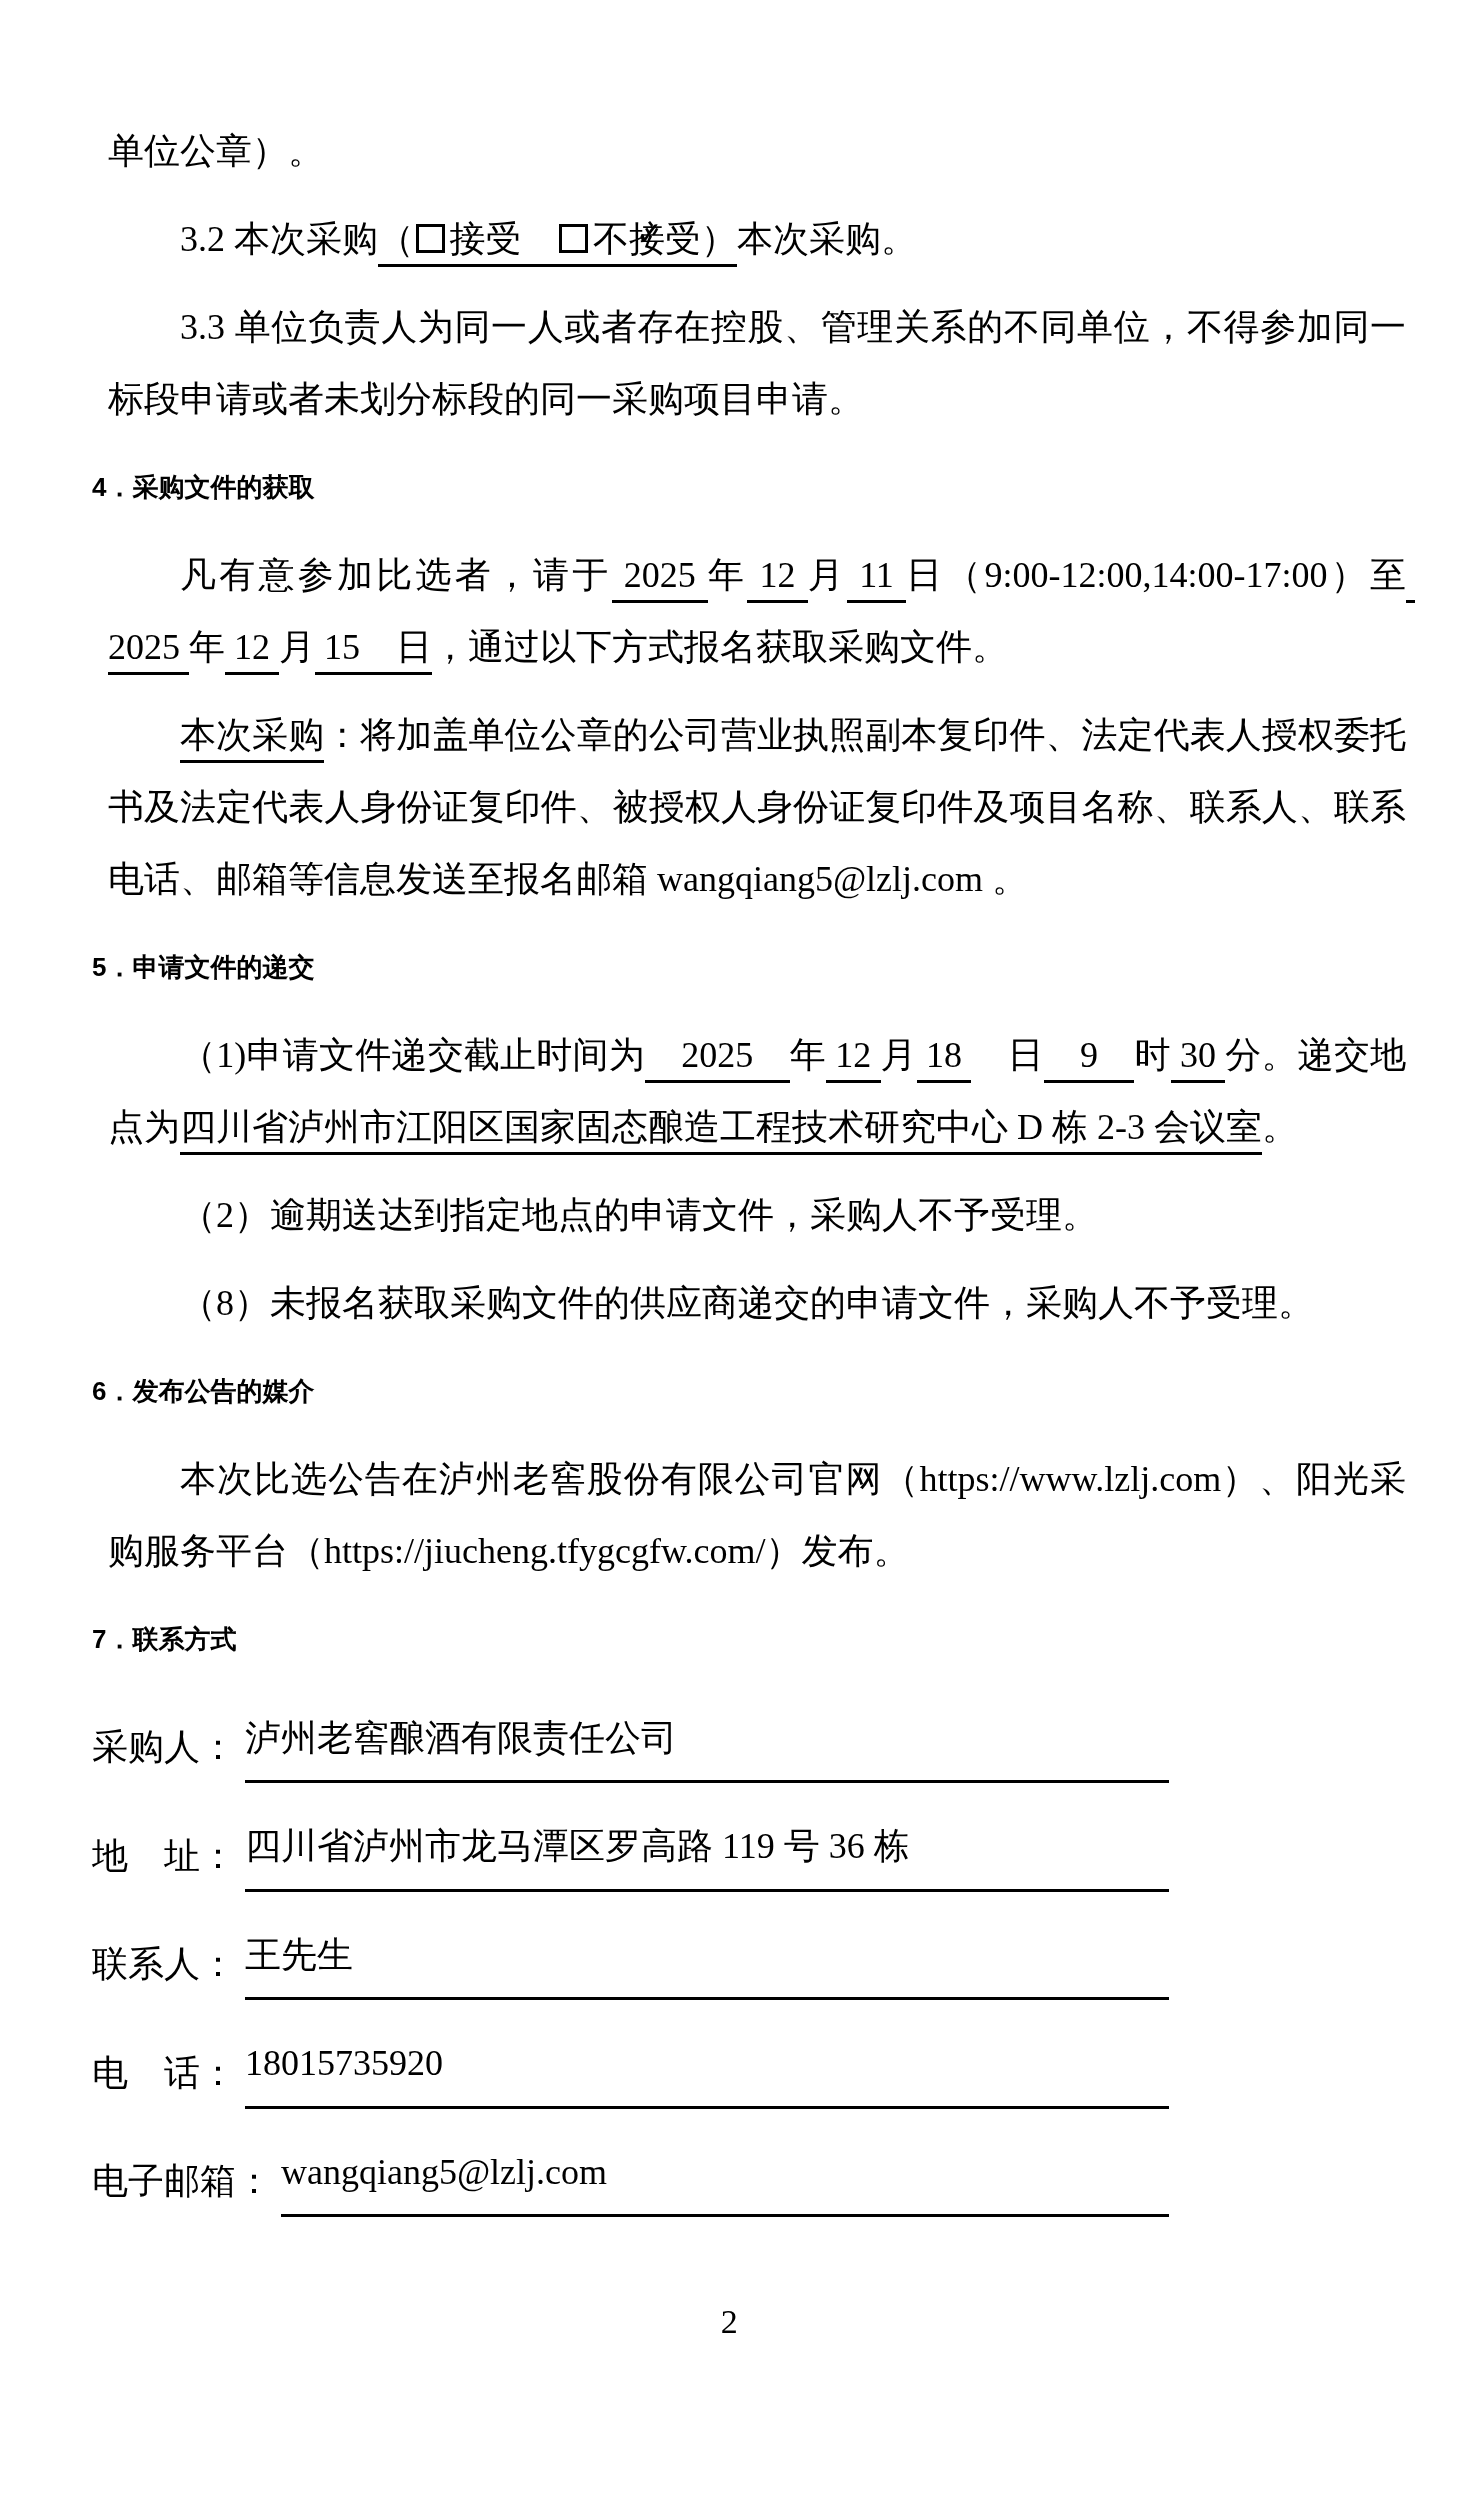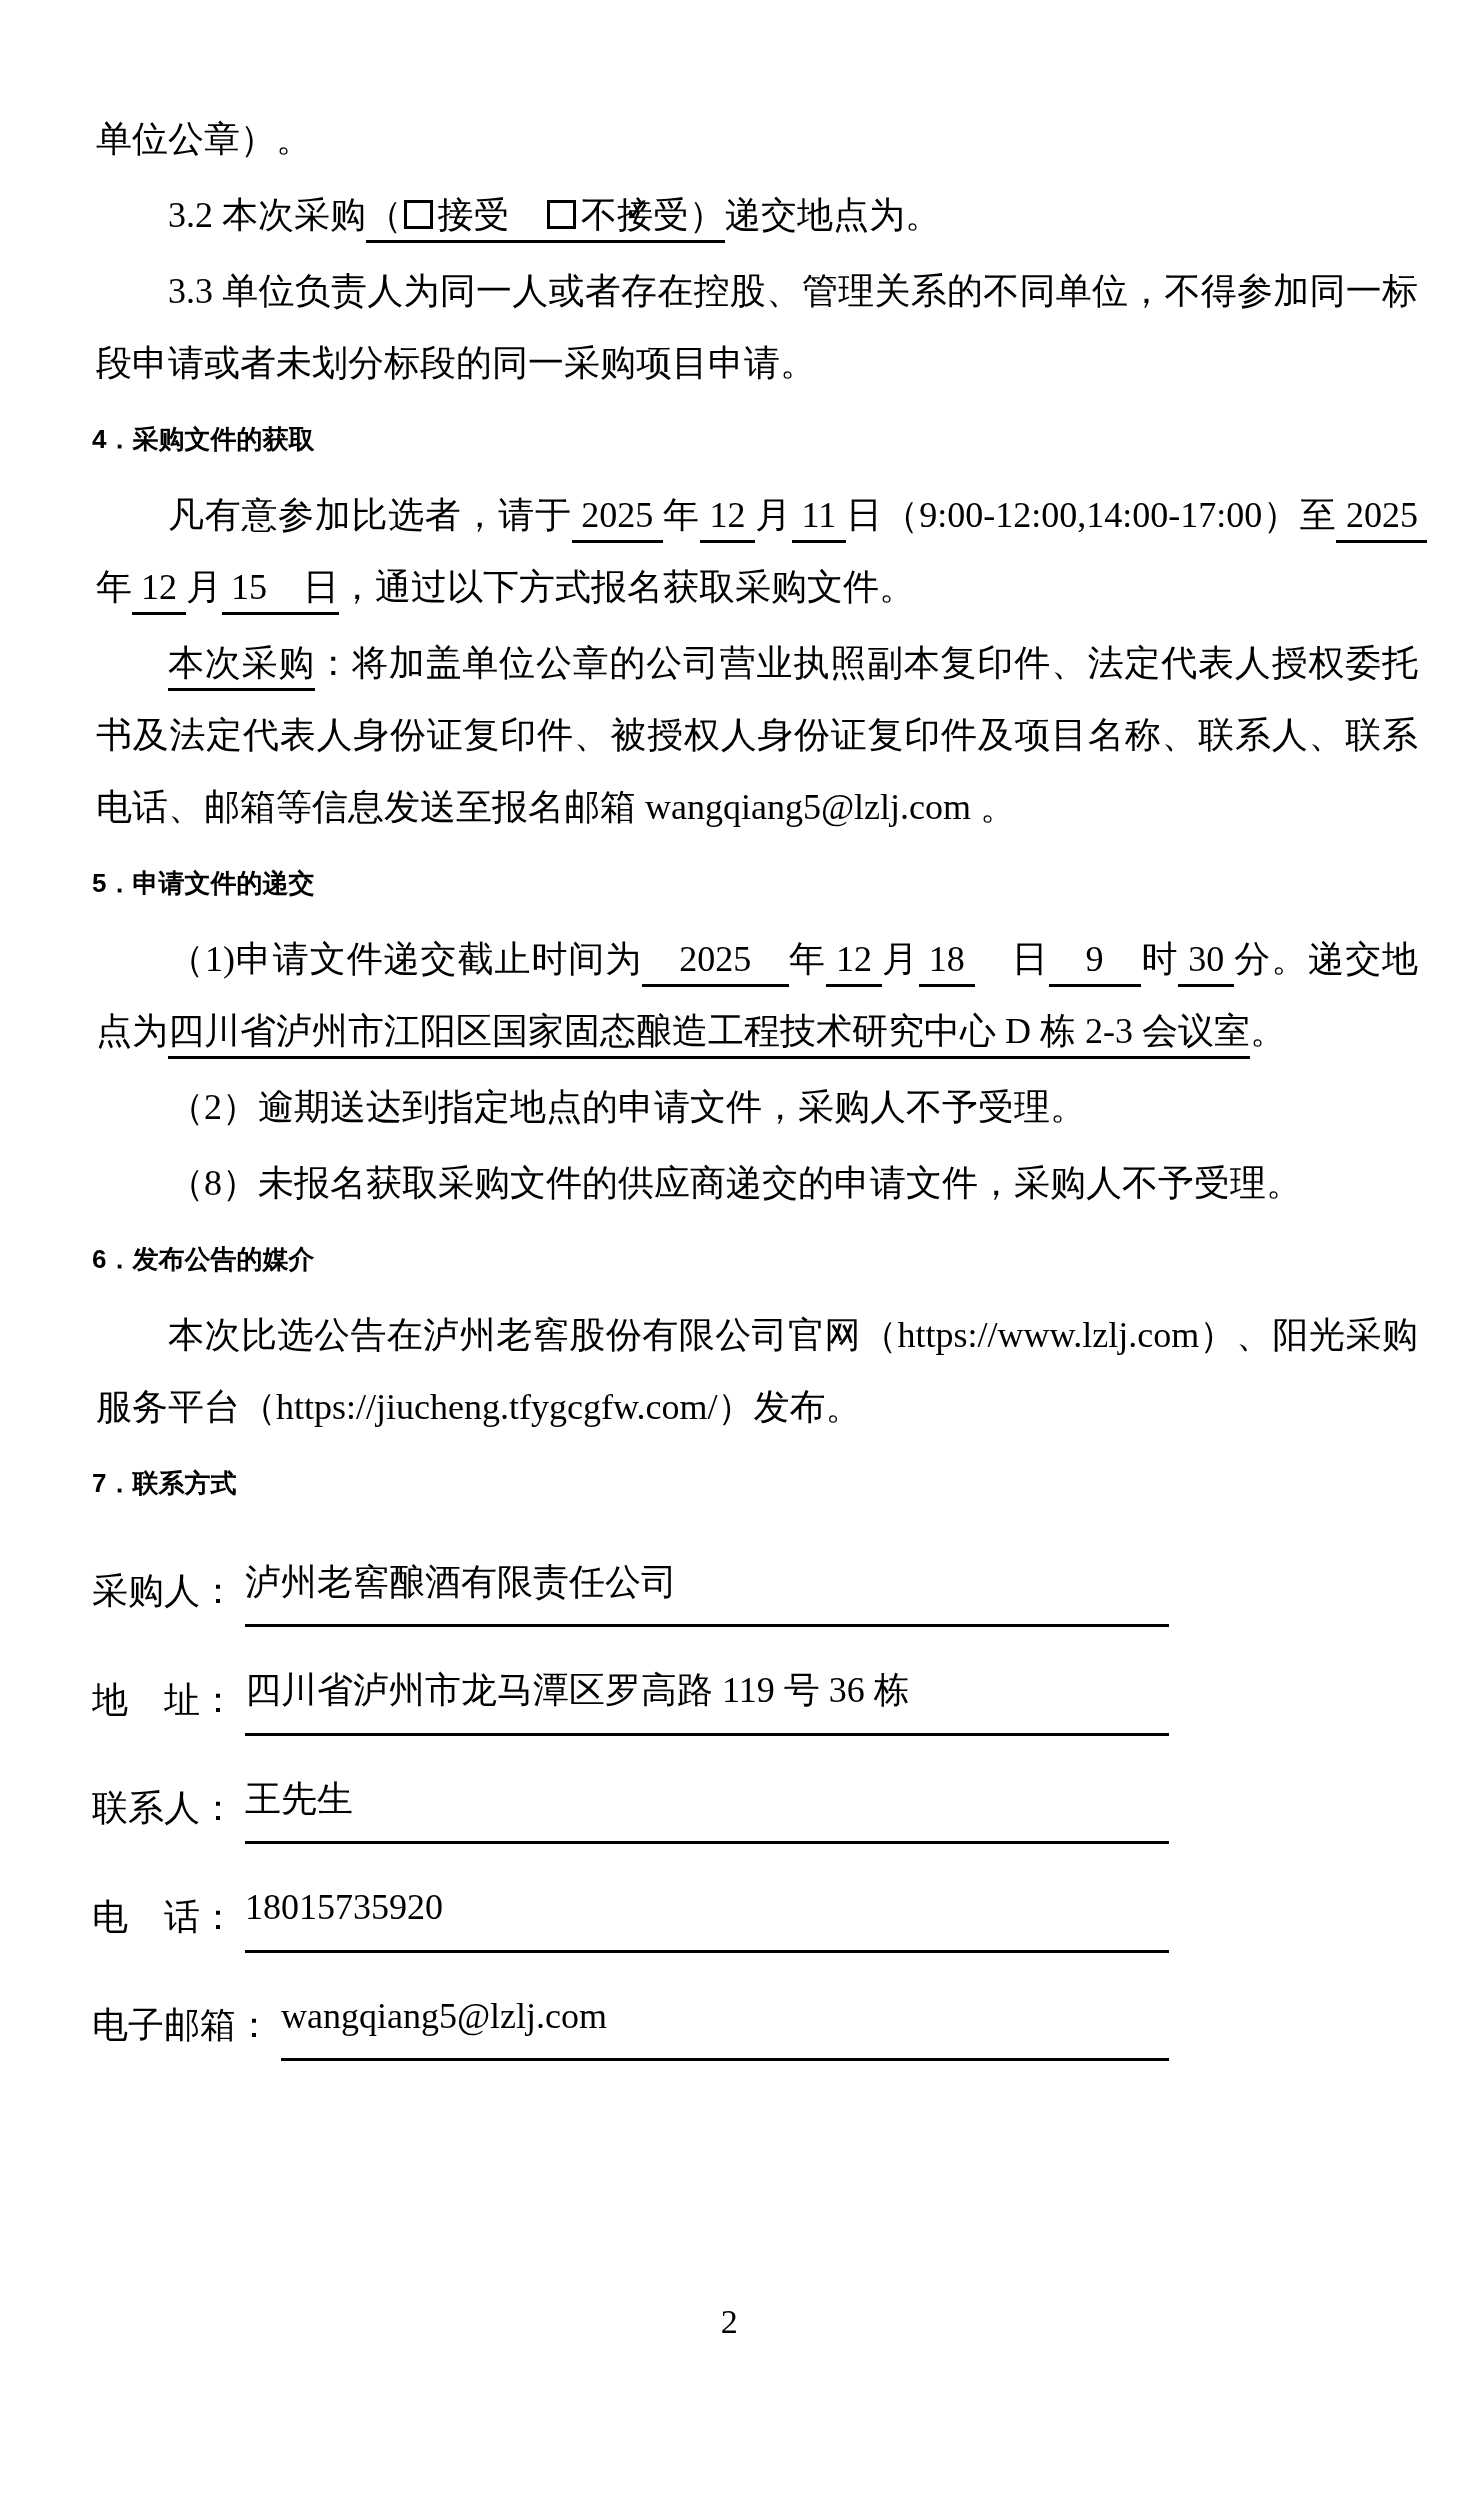--- a/index.html
+++ b/index.html
@@ -11,21 +11,21 @@
     font-family:"Liberation Serif","DejaVu Serif",serif;
     overflow:hidden;
   }
   .content {
     padding:99px 56px 0 92px;
     font-size:36px;
     line-height:72px;
     text-align:justify;
     text-justify:inter-ideograph;
   }
-  .content p { margin:4px; text-indent:2em; }
+  .content p { margin:16px; text-indent:2em; }
   .content p.noindent { text-indent:0; }
   .content h2 {
     margin:0;
     font-size:26px;
     line-height:72px;
     font-weight:bold;
     font-family:"Liberation Sans","DejaVu Sans",sans-serif;
     text-align:left;
   }
   .seg { white-space:pre-wrap; }
@@ -82,21 +82,21 @@
 <body>
 
 <div class="page">
   <div class="content">
 
     <p class="noindent">
       <span class="seg">单位公章）。</span>
     </p>
 
     <p>
-      <span class="seg">3.2 本次采购</span><span class="u"><span class="seg">（</span><span class="cbox"></span><span class="seg">接受</span><span class="seg">　</span><span class="cbox checked"></span><span class="seg">不接受</span><span class="seg">）</span></span><span class="seg">递交地点为。</span>
+      <span class="seg">3.2 本次采购</span><span class="u"><span class="seg">（</span><span class="cbox"></span><span class="seg">接受</span><span class="seg">　</span><span class="cbox checked"></span><span class="seg">不接受</span><span class="seg">）</span></span><span class="seg">本次采购。</span>
     </p>
 
     <p>
       <span class="seg">3.3 单位负责人为同一人或者存在控股、管理关系的不同单位，不得参加同一标段申请或者未划分标段的同一采购项目申请。</span>
     </p>
 
     <h2>4．采购文件的获取</h2>
 
     <p>
       <span class="seg">凡有意参加比选者，请于</span><span class="u"> 2025 </span><span class="seg">年</span><span class="u"> 12 </span><span class="seg">月</span><span class="u"> 11 </span><span class="seg">日（9:00-12:00,14:00-17:00）至</span><span class="u"> 2025 </span><span class="seg">年</span><span class="u"> 12 </span><span class="seg">月</span><span class="u"> 15　日</span><span class="seg">，通过以下方式报名获取采购文件。</span>

